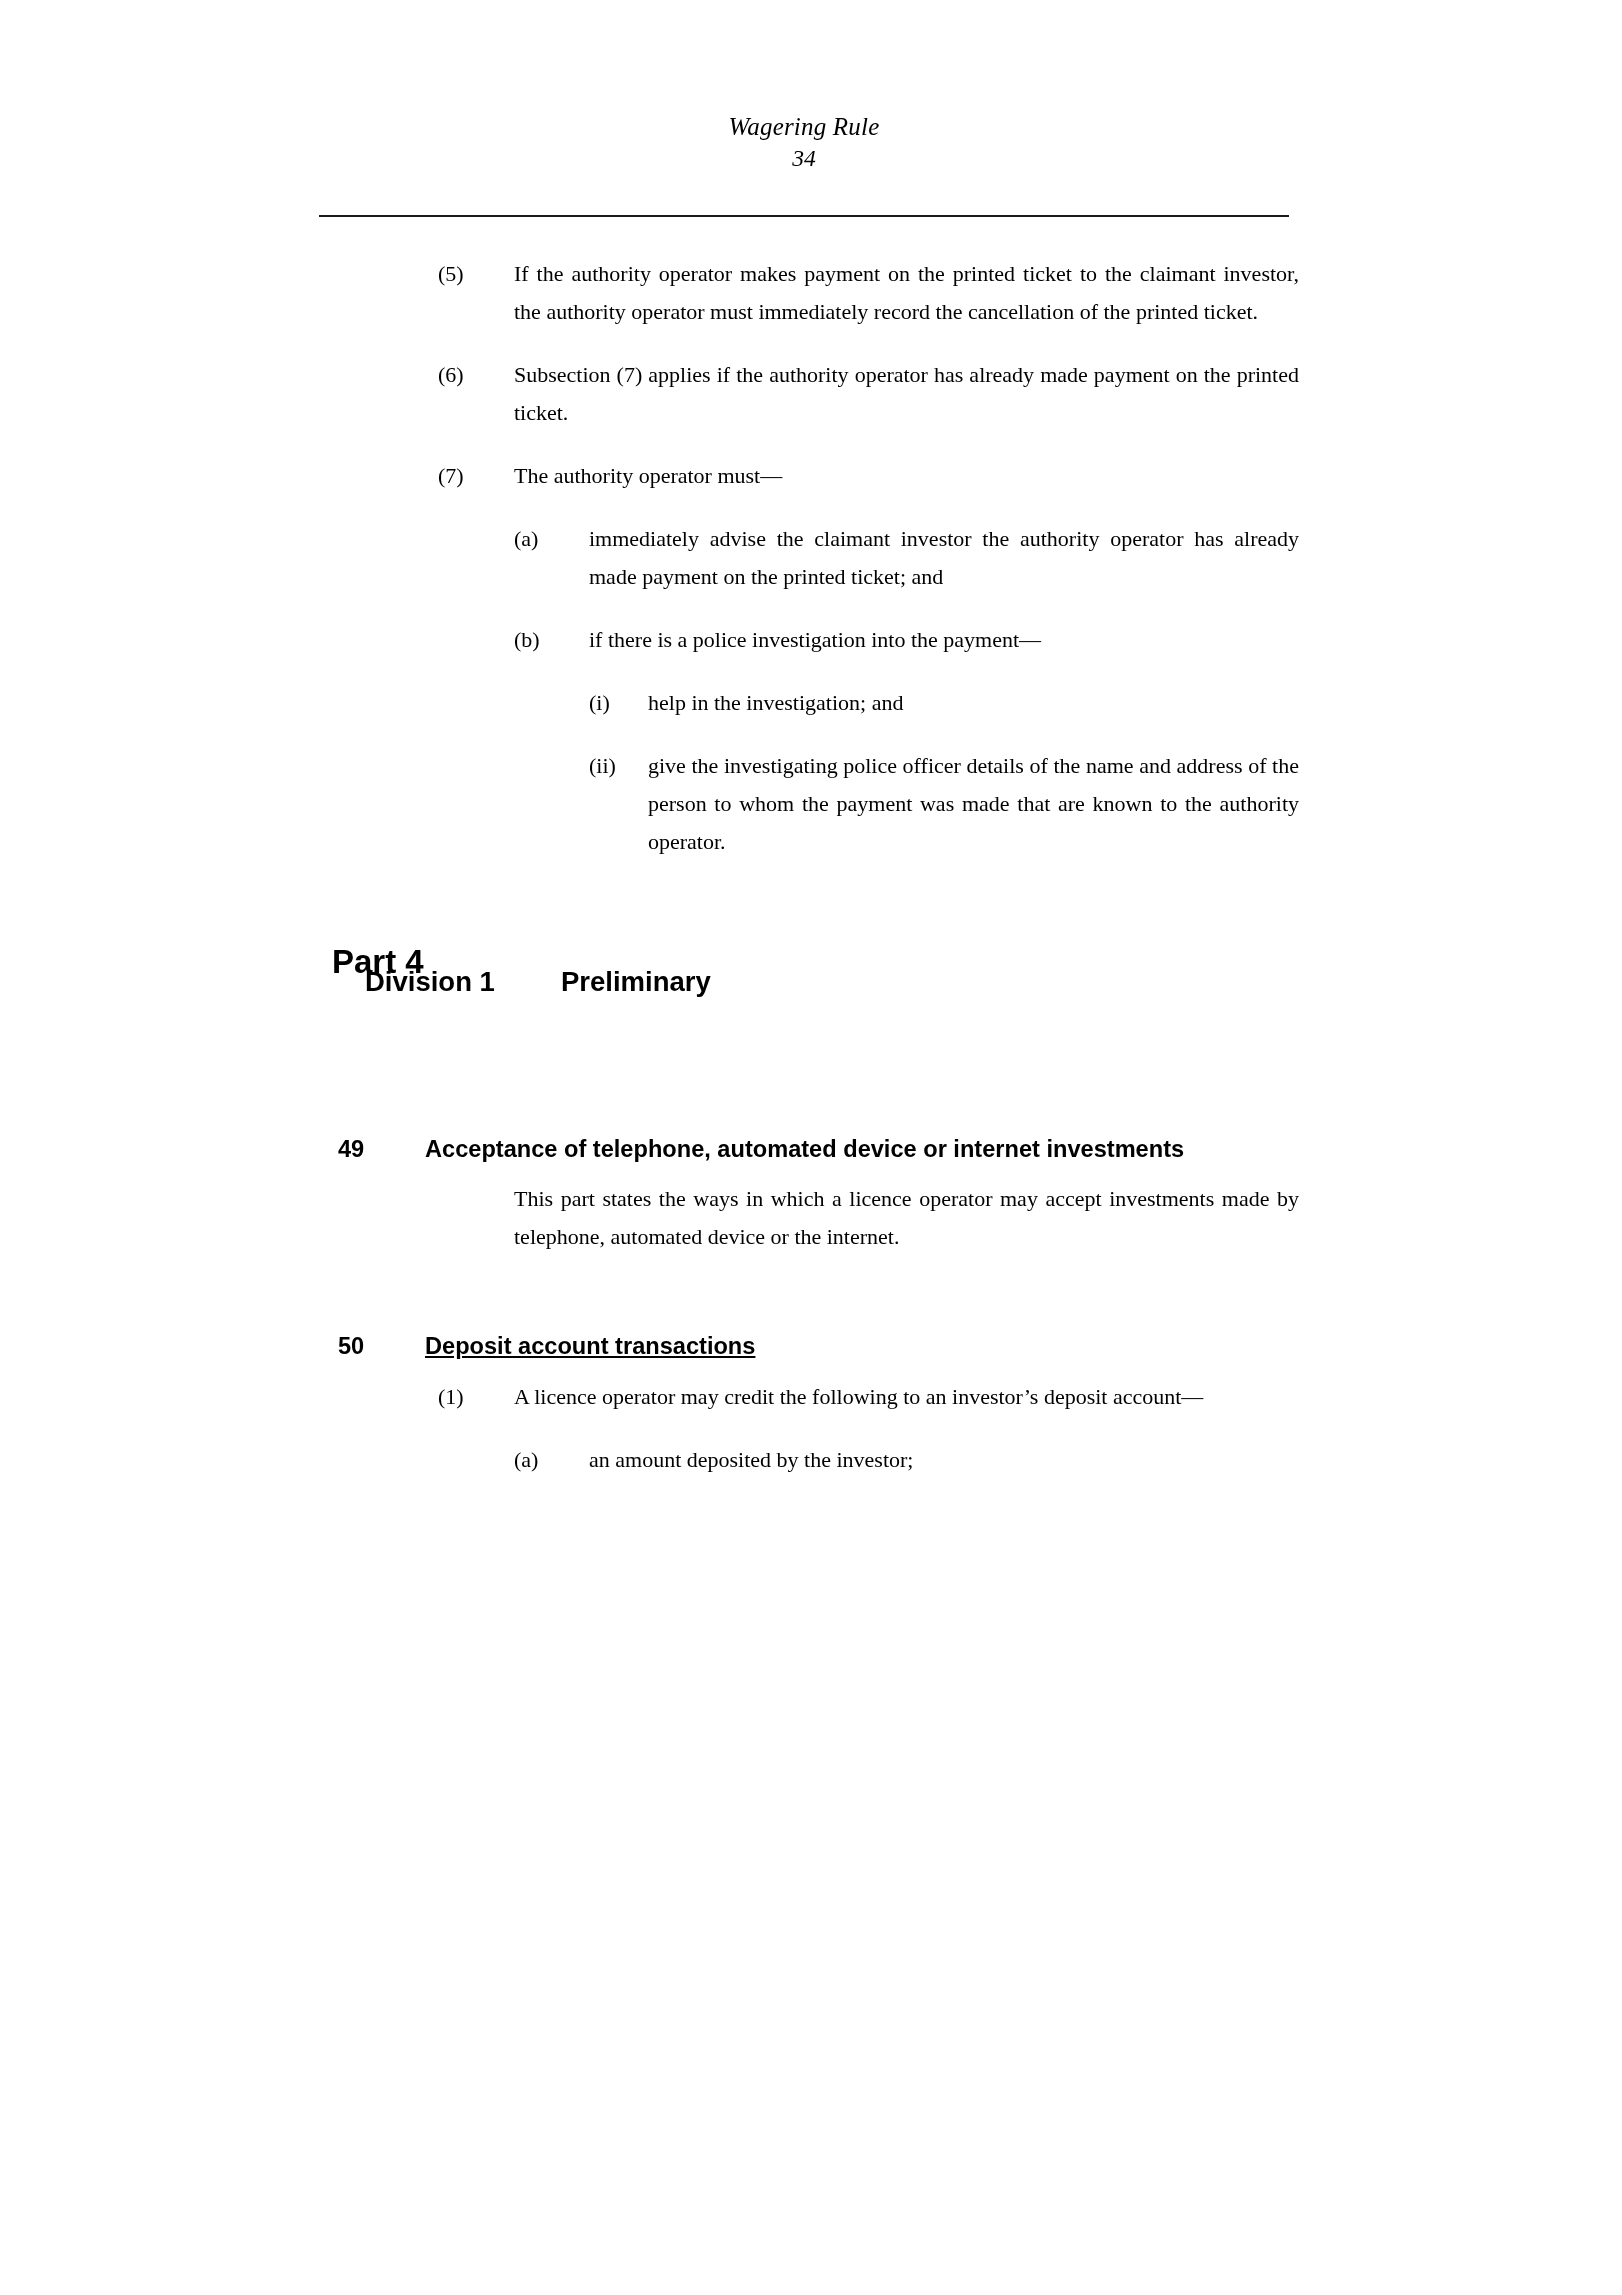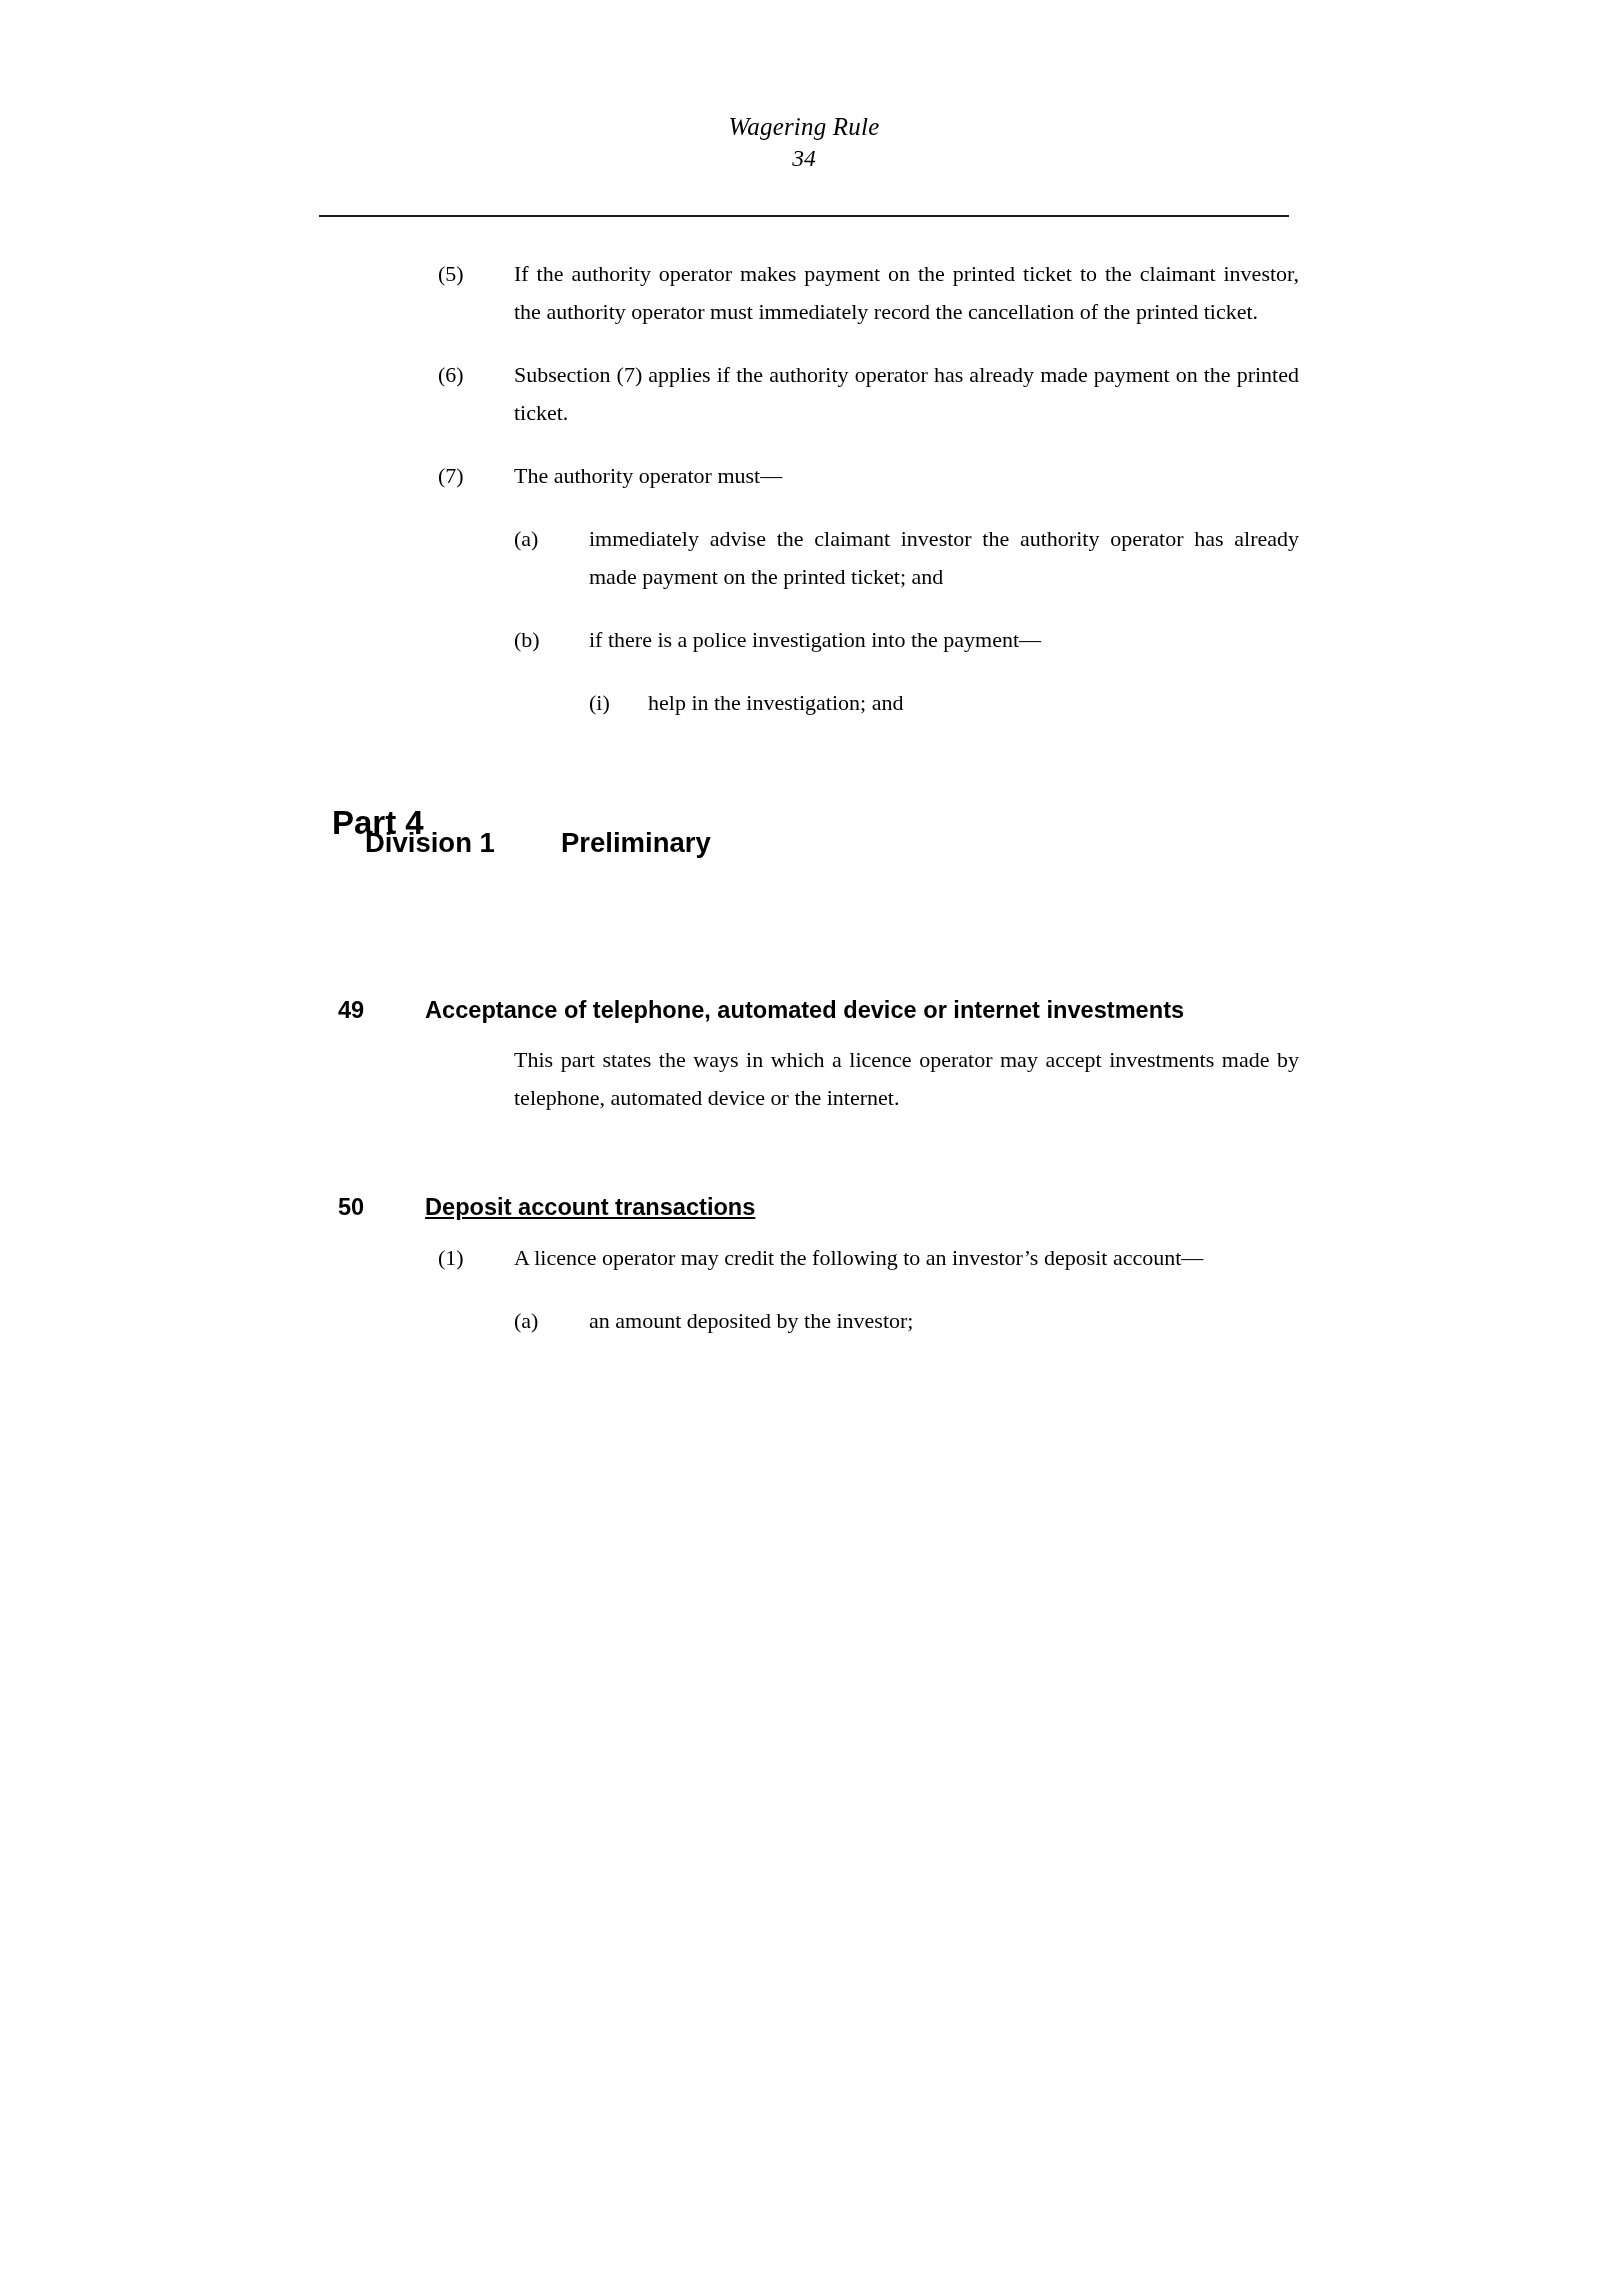--- a/index.html
+++ b/index.html
@@ -213,20 +213,24 @@
     <div class="prov lvl2">
       <span class="prov-marker">(b)</span>
       <div class="prov-text">if there is a police investigation into the payment—</div>
     </div>
 
     <div class="prov lvl3">
       <span class="prov-marker">(i)</span>
       <div class="prov-text">help in the investigation; and</div>
     </div>
 
+    <div class="prov lvl3">
+      <span class="prov-marker">(ii)</span>
+      <div class="prov-text">give the investigating police officer details of the name and address of the person to whom the payment was made that are known to the authority operator.</div>
+    </div>
 
     <div class="part-heading">
       <span class="part-label">Part 4</span>
     </div>
 
     <div class="division-heading sp-div1">
       <span class="division-label">Division 1</span>
       <div class="division-title">Preliminary</div>
     </div>
 

